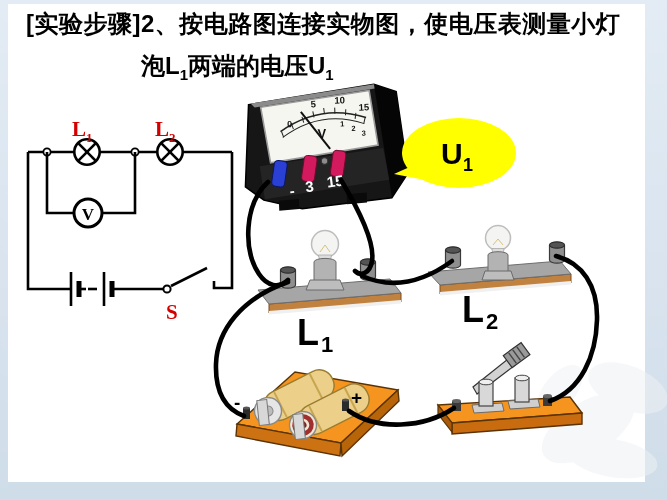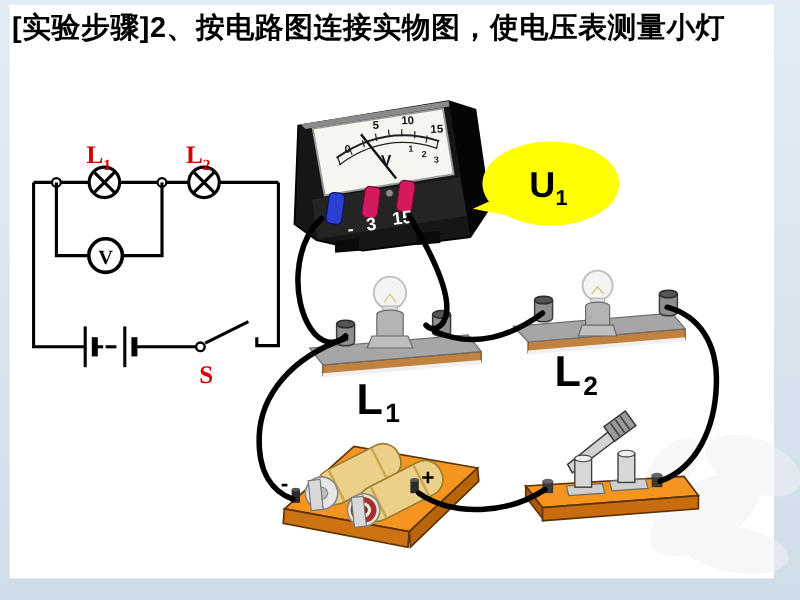--- a/index.html
+++ b/index.html
@@ -13,40 +13,42 @@
   .content{
     position:absolute;left:8px;top:4px;width:637px;height:478px;
     background:#ffffff;
   }
   .title-line{
     position:absolute;
     font-weight:bold;color:#000;
     font-size:24px;line-height:1.2;white-space:nowrap;
     font-family:"Liberation Sans", sans-serif;
     z-index:5;
+    margin-left:16px;
   }
   #title1{left:10px;top:10px;letter-spacing:0.5px;}
   #title2{left:125px;top:52px;}
   .title-line sub{font-size:15px;line-height:0;}
   svg{position:absolute;left:0;top:0;z-index:2;}
   .cir{stroke:#000;stroke-width:2.6;fill:none;}
   .cir-thick{stroke:#000;stroke-width:5;fill:none;}
   .red-label{fill:#d40000;font-family:"Liberation Serif", serif;font-weight:bold;}
   .blk-label{fill:#000;font-family:"Liberation Sans", sans-serif;font-weight:bold;}
   .wire{stroke:#000;stroke-width:4.6;fill:none;stroke-linecap:round;}
   .dial-num{fill:#111;font-family:"Liberation Sans", sans-serif;font-weight:bold;}
   .term-lb{fill:#fff;font-family:"Liberation Sans", sans-serif;font-weight:bold;font-size:15px;}
 </style>
 </head>
 <body>
 
 <div class="page">
   <div class="content"></div>
 
   <div class="title-line" id="title1">[实验步骤]2、按电路图连接实物图，使电压表测量小灯</div>
+  <div class="title-line" id="title2"><span>泡</span><span>L</span><sub>1</sub><span>两端的电压</span><span>U</span><sub>1</sub></div>
 
   <svg width="667" height="500" viewBox="0 0 667 500">
 
     <g opacity="0.55">
       <ellipse cx="588" cy="428" rx="52" ry="26" fill="#eef1f4" transform="rotate(-32 588 428)"></ellipse>
       <ellipse cx="628" cy="388" rx="42" ry="22" fill="#eef1f4" transform="rotate(22 628 388)"></ellipse>
       <ellipse cx="612" cy="458" rx="46" ry="19" fill="#eef1f4" transform="rotate(10 612 458)"></ellipse>
       <ellipse cx="560" cy="390" rx="30" ry="16" fill="#f2f4f6" transform="rotate(-50 560 390)"></ellipse>
     </g>
 

